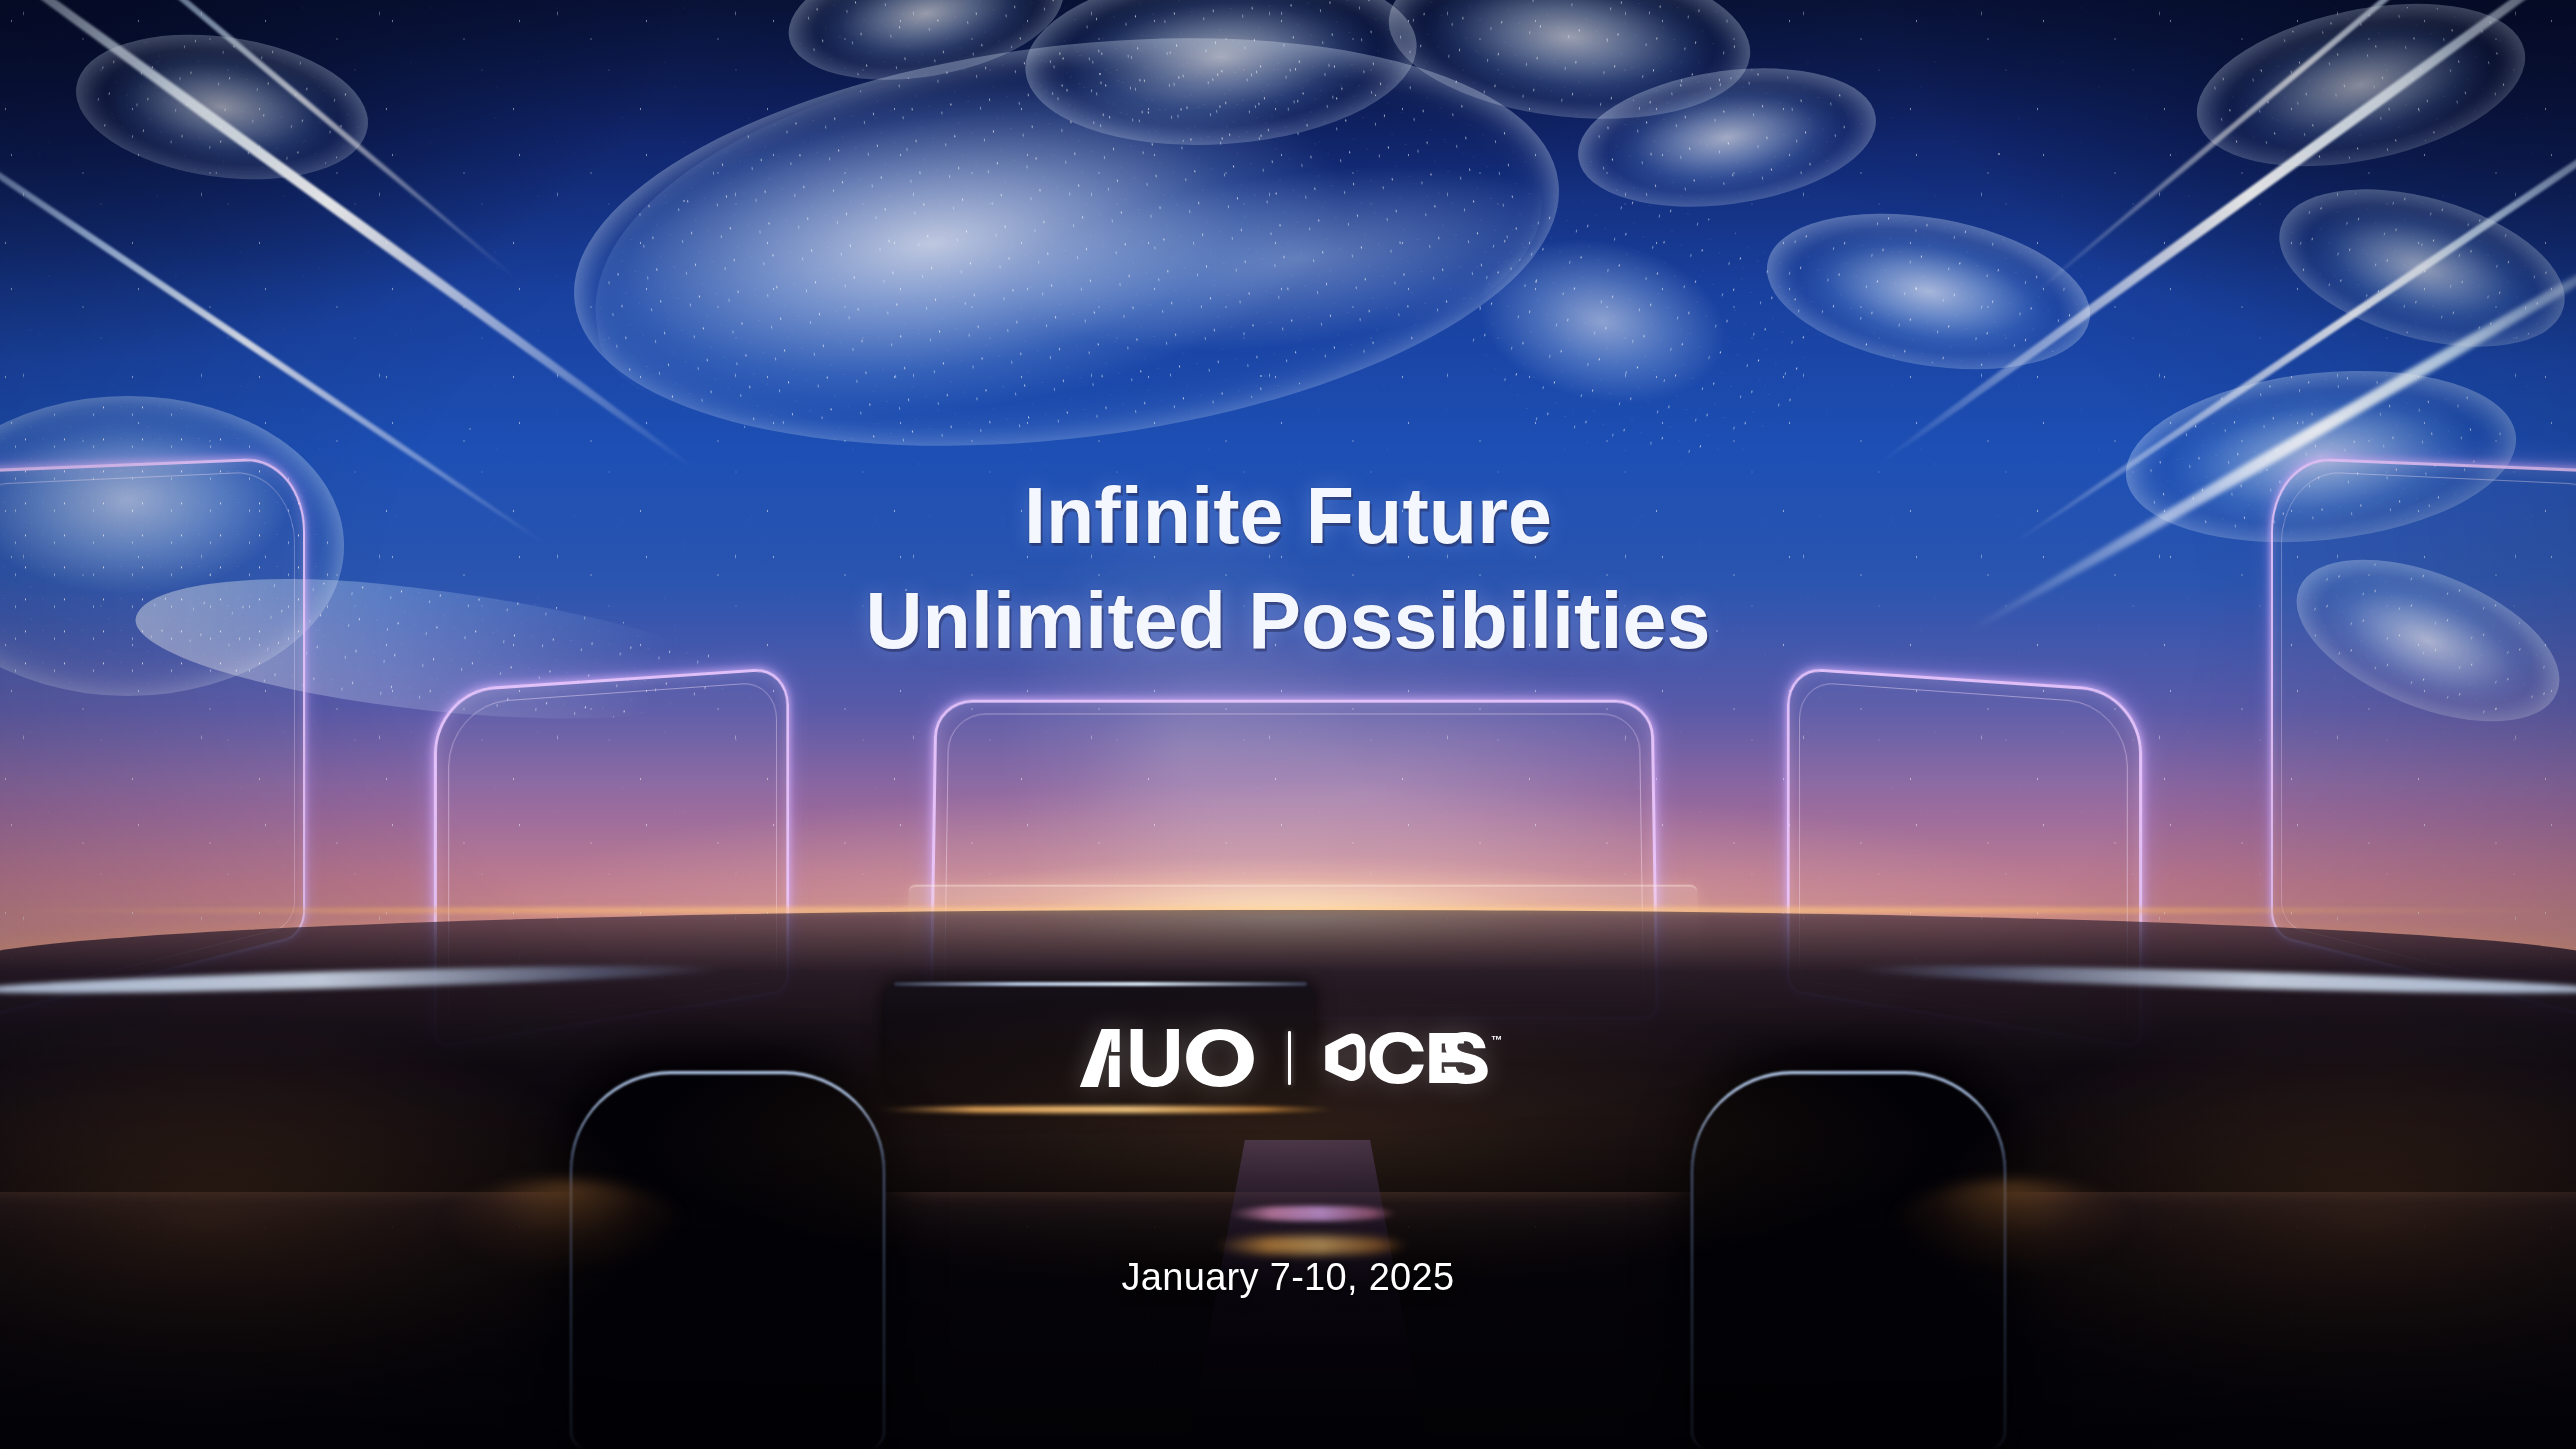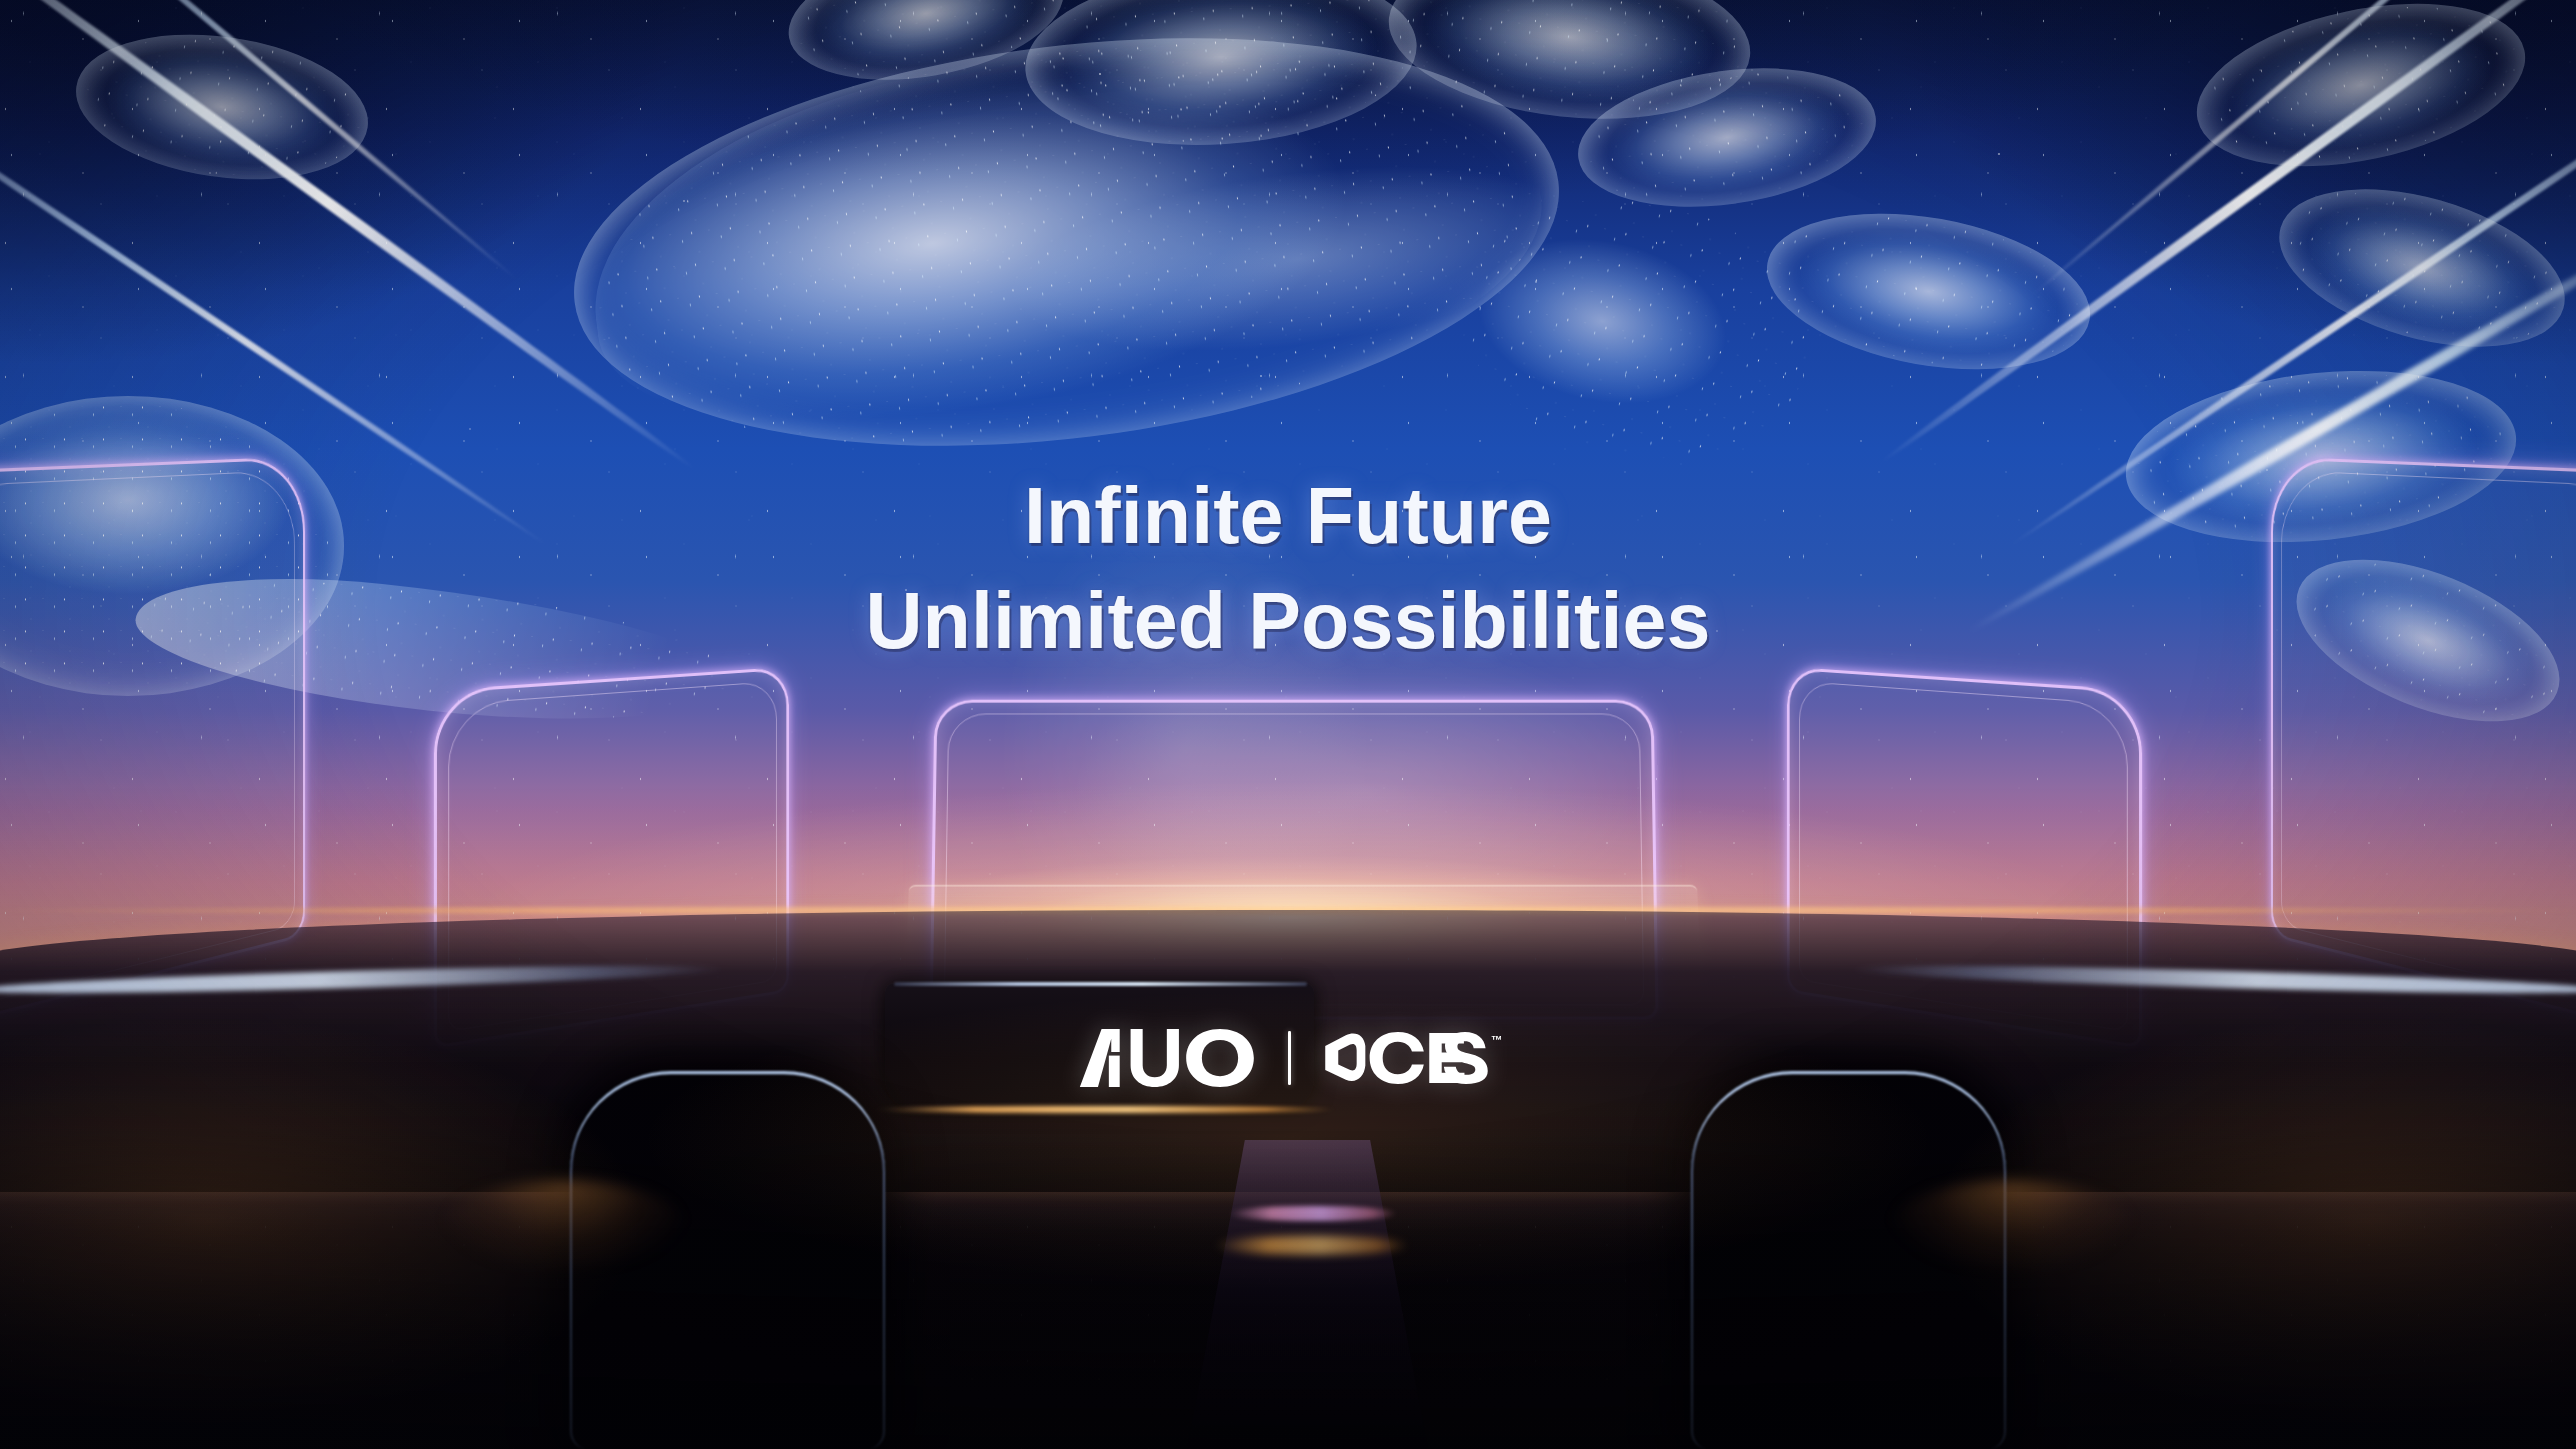--- a/index.html
+++ b/index.html
@@ -554,16 +554,17 @@
 
         <path d="M306 0 C328 0 342 12 344 30 L322 30 C321 22 315 17 306 17 C297 17 292 21 292 27 C292 34 299 36 311 39 L318 41 C337 46 348 55 348 72 C348 87 334 96 308 96 C284 96 269 84 267 64 L289 64 C291 74 298 79 309 79 C319 79 325 75 325 69 C325 62 318 60 305 57 L298 55 C280 50 269 41 269 25 C269 9 284 0 306 0 Z" transform="translate(-42,0)"></path>
 
         <text x="312" y="22" font-family="Liberation Sans, sans-serif" font-size="22" font-weight="700">™</text>
       </g>
     </svg>
 
   </div>
 
   <div id="footer">
+    <span class="fl">January 7-10, 2025</span>
   </div>
 
 </div>
 
 
 </body></html>

